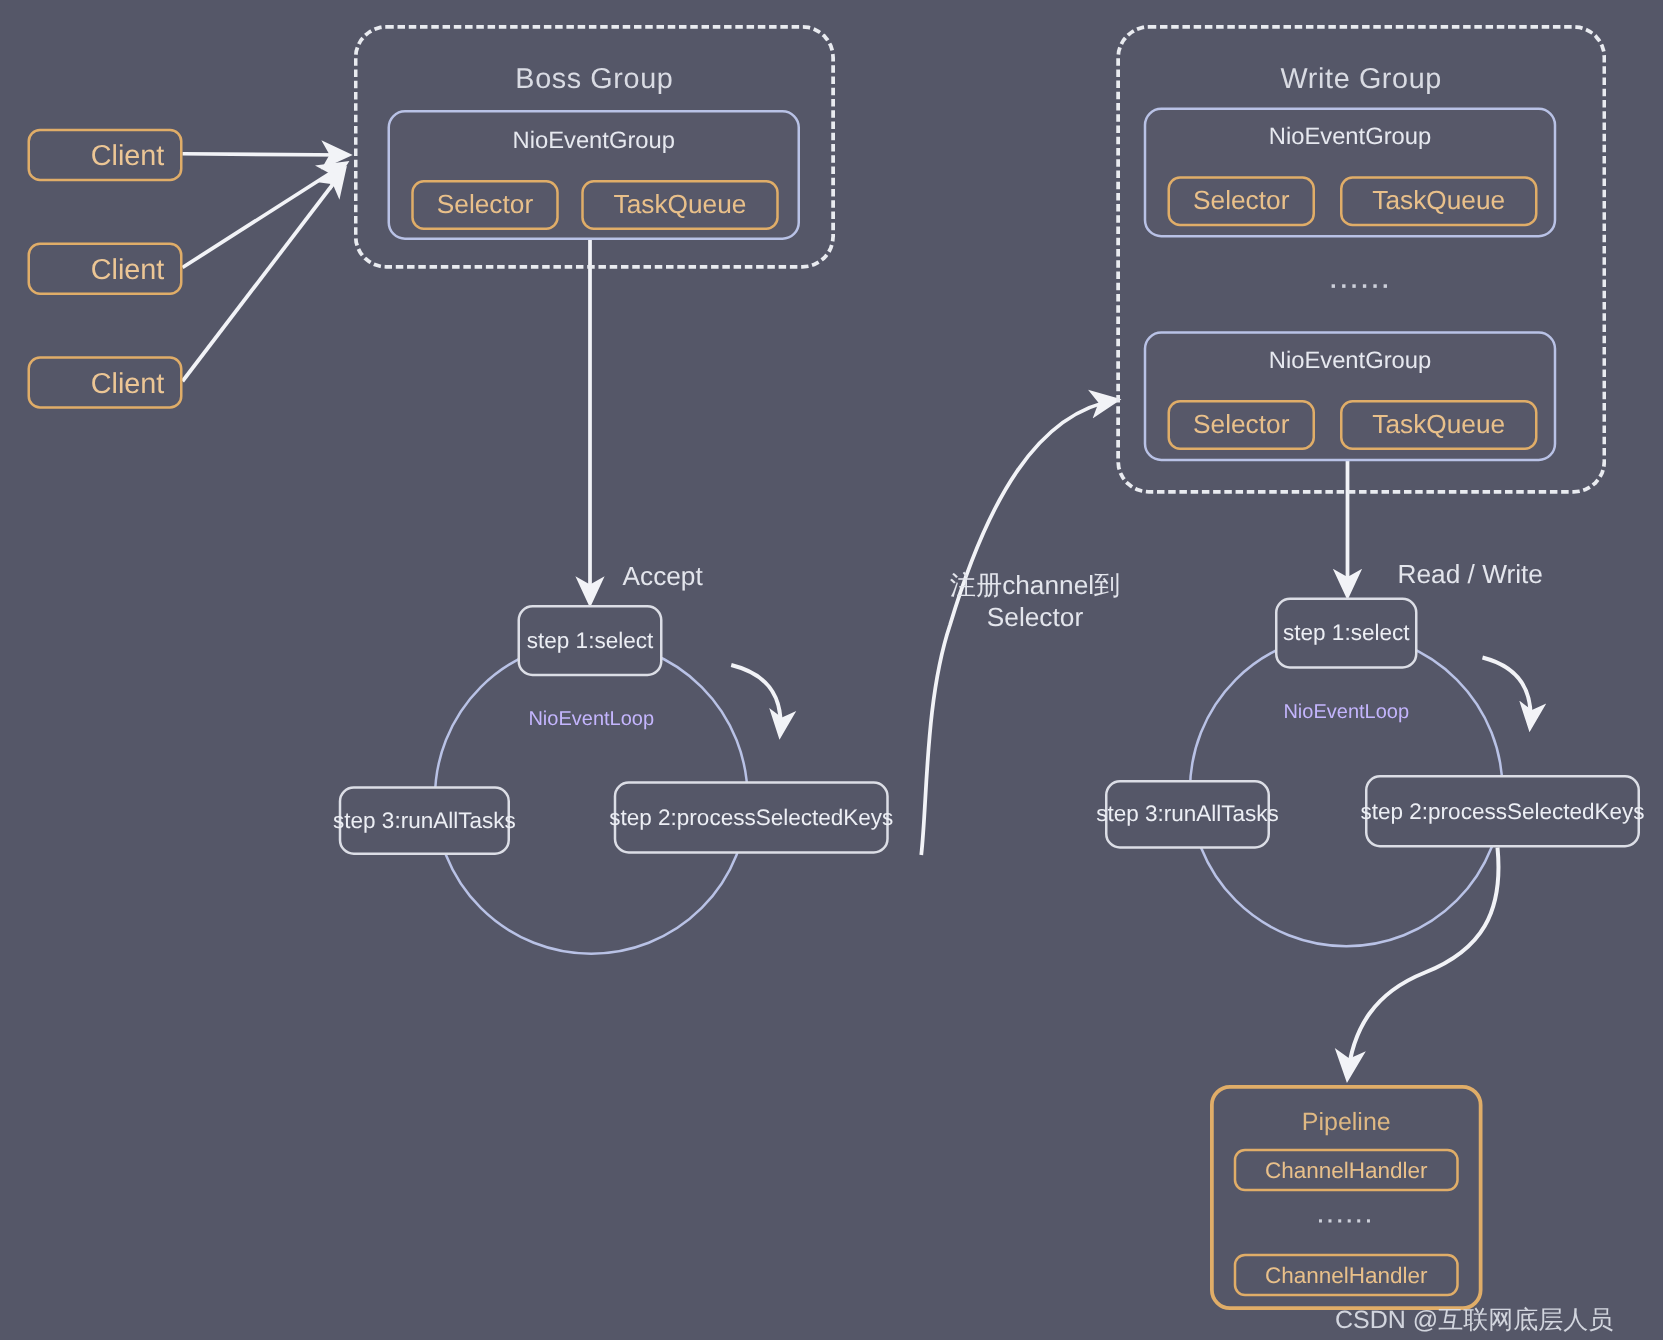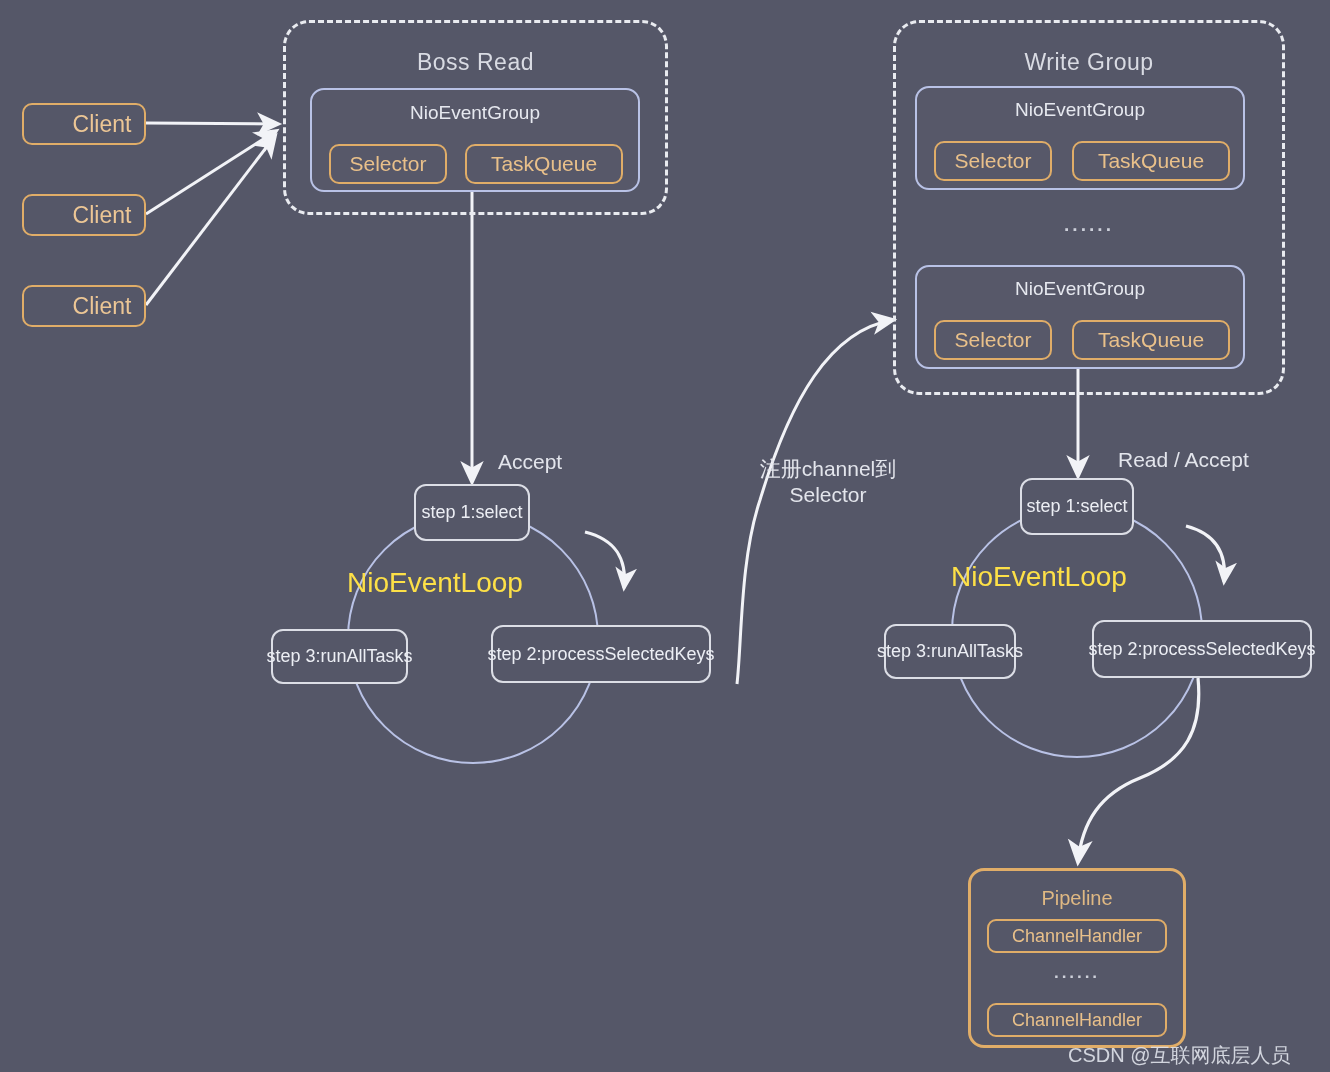--- a/index.html
+++ b/index.html
@@ -92,22 +92,23 @@
   }
   
   .loop-circle {
     position: absolute;
     border: 2px solid #b9c2e6;
     border-radius: 50%;
     box-sizing: border-box;
   }
   .loop-label {
     position: absolute;
-    color: #fde047;
-    font-size: 28px;
+    color: #c4b5fd;
+    font-size: 16px;
+    text-align: center;
     white-space: nowrap;
   }
   .step-box {
     position: absolute;
     border: 2px solid #dcdee6;
     border-radius: 12px;
     box-sizing: border-box;
     background: #555768;
     display: flex;
     flex-direction: row;
@@ -201,21 +202,21 @@
     <span>Client</span>
   </div>
   <div class="client-box" style="left:22px; top:194px; width:124px; height:42px;">
     <span>Client</span>
   </div>
   <div class="client-box" style="left:22px; top:285px; width:124px; height:42px;">
     <span>Client</span>
   </div>
 
   <div class="dashed-group" style="left:283px; top:20px; width:385px; height:195px;">
-    <div class="group-title" style="top:26px;">Boss Read</div>
+    <div class="group-title" style="top:26px;">Boss Group</div>
   </div>
 
   <div class="nio-group" style="left:310px; top:88px; width:330px; height:104px;">
     <div class="nio-group-title" style="top:12px;">NioEventGroup</div>
   </div>
   <div class="amber-box" style="left:329px; top:144px; width:118px; height:40px;">
     <span>Selector</span>
   </div>
   <div class="amber-box" style="left:465px; top:144px; width:158px; height:40px;">
     <span>TaskQueue</span>
@@ -266,21 +267,21 @@
   <div class="step-box" style="left:271px; top:629px; width:137px; height:55px;">
     <span>step 3:</span>
     <span>runAllTasks</span>
   </div>
 
   <div class="edge-label two-line" style="left:748px; top:456px; width:160px;">
     <div>注册channel到</div>
     <div>Selector</div>
   </div>
 
-  <div class="edge-label" style="left:1118px; top:448px;">Read / Accept</div>
+  <div class="edge-label" style="left:1118px; top:448px;">Read / Write</div>
 
   <div class="loop-circle" style="left:951px; top:506px; width:252px; height:252px;"></div>
 
   <div class="loop-label" style="left:951px; top:561px; width:252px;">NioEventLoop</div>
 
   <div class="step-box" style="left:1020px; top:478px; width:114px; height:57px;">
     <span>step 1:</span>
     <span>select</span>
   </div>
 

